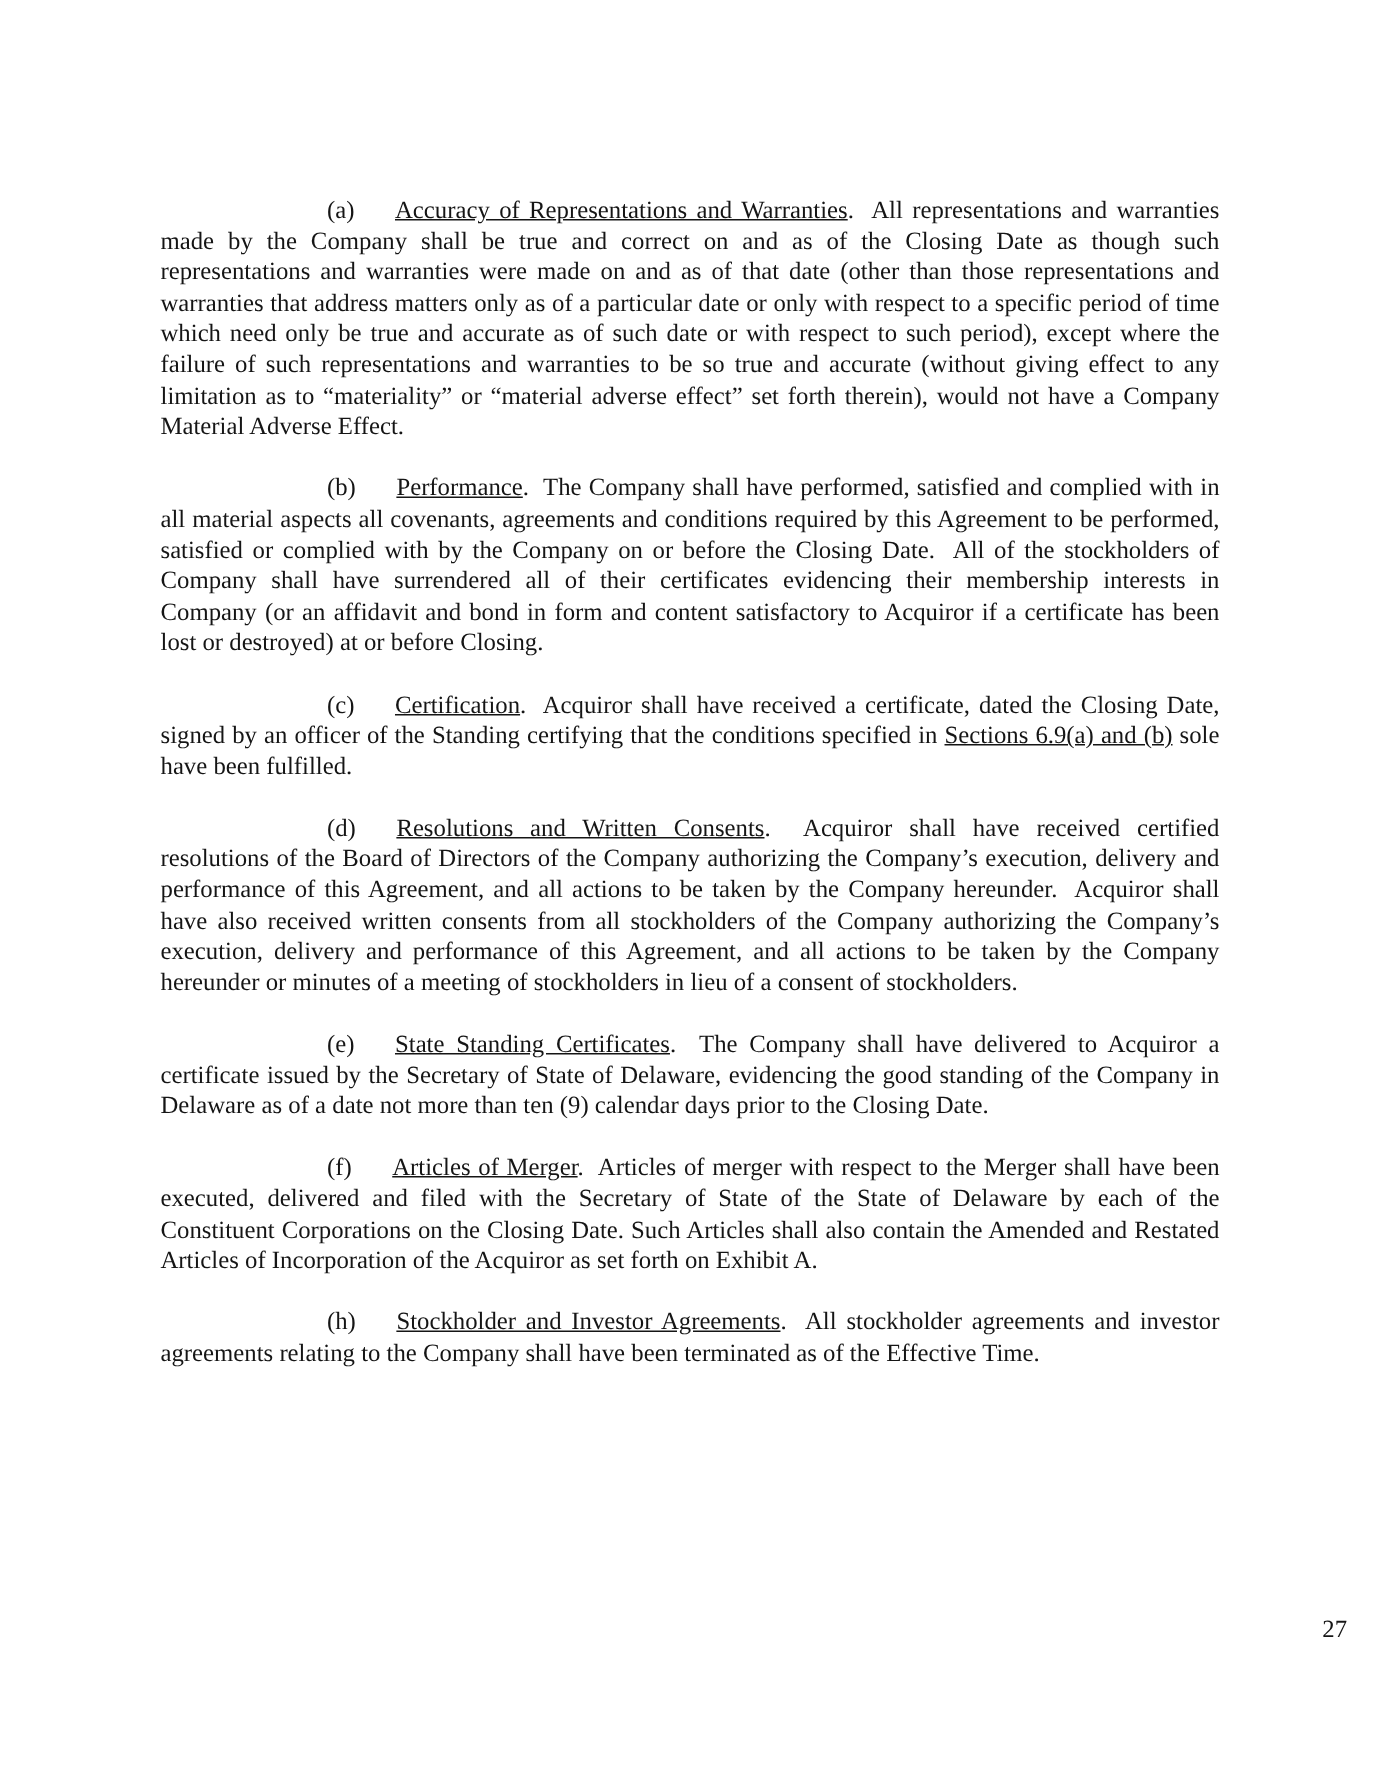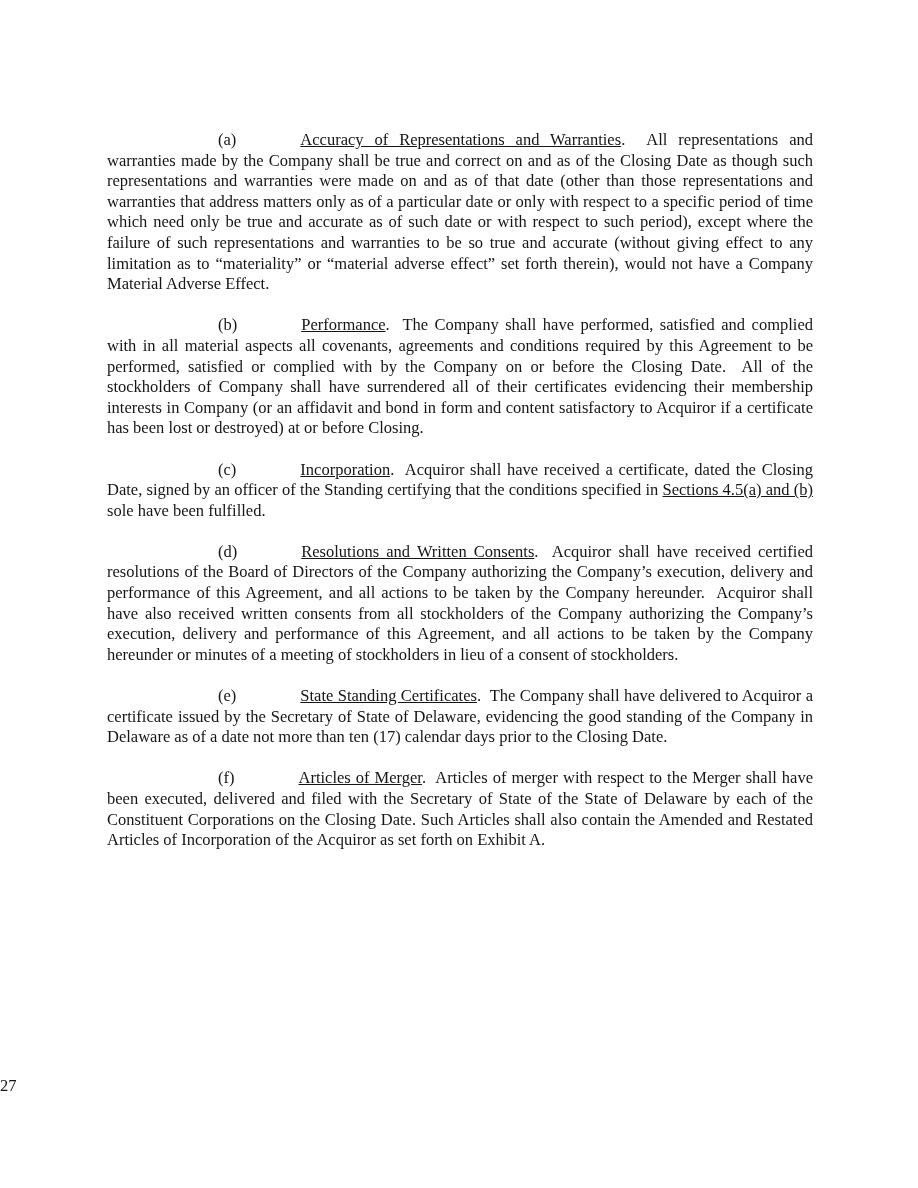--- a/index.html
+++ b/index.html
@@ -29,52 +29,52 @@
     text-align: justify;
     text-indent: 111px;
   }
   .para:last-child { margin-bottom: 0; }
   .tabgap {
     display: inline-block;
     width: 27px;
   }
   .heading {
     text-decoration: underline;
-    margin-left: 37px;
   }
   .uref {
     text-decoration: underline;
   }
   .pagenum {
     position: absolute;
     top: 1076px;
     left: 0;
     width: 898px;
-    text-align: left;
+    text-align: right;
     font-size: 16.5px;
     line-height: 20.6px;
     color: #151515;
   }
 </style>
 </head>
 <body>
 
 <div class="page">
   <div class="content">
 
     <p class="para"><span>(a)</span><span class="tabgap"></span><span class="heading">Accuracy of Representations and Warranties</span><span>.&nbsp; </span><span>All representations and warranties made by the Company shall be true and correct on and as of the Closing Date as though such representations and warranties were made on and as of that date (other than those representations and warranties that address matters only as of a particular date or only with respect to a specific period of time which need only be true and accurate as of such date or with respect to such period), except where the failure of such representations and warranties to be so true and accurate (without giving effect to any limitation as to “materiality” or “material adverse effect” set forth therein), would not have a Company Material Adverse Effect.</span></p>
 
     <p class="para"><span>(b)</span><span class="tabgap"></span><span class="heading">Performance</span><span>.&nbsp; </span><span>The Company shall have performed, satisfied and complied with in all material aspects all covenants, agreements and conditions required by this Agreement to be performed, satisfied or complied with by the Company on or before the Closing Date.&nbsp; All of the stockholders of Company shall have surrendered all of their certificates evidencing their membership interests in Company (or an affidavit and bond in form and content satisfactory to Acquiror if a certificate has been lost or destroyed) at or before Closing.</span></p>
 
-    <p class="para"><span>(c)</span><span class="tabgap"></span><span class="heading">Incorporation</span><span>.&nbsp; </span><span>Acquiror shall have received a certificate, dated the Closing Date, signed by an officer of the Standing certifying that the conditions specified in </span><span class="uref">Sections 4.5(a) and (b)</span><span> sole have been fulfilled.</span></p>
+    <p class="para"><span>(c)</span><span class="tabgap"></span><span class="heading">Certification</span><span>.&nbsp; </span><span>Acquiror shall have received a certificate, dated the Closing Date, signed by an officer of the Standing certifying that the conditions specified in </span><span class="uref">Sections 6.9(a) and (b)</span><span> sole have been fulfilled.</span></p>
 
     <p class="para"><span>(d)</span><span class="tabgap"></span><span class="heading">Resolutions and Written Consents</span><span>.&nbsp; </span><span>Acquiror shall have received certified resolutions of the Board of Directors of the Company authorizing the Company’s execution, delivery and performance of this Agreement, and all actions to be taken by the Company hereunder.&nbsp; Acquiror shall have also received written consents from all stockholders of the Company authorizing the Company’s execution, delivery and performance of this Agreement, and all actions to be taken by the Company hereunder or minutes of a meeting of stockholders in lieu of a consent of stockholders.</span></p>
 
-    <p class="para"><span>(e)</span><span class="tabgap"></span><span class="heading">State Standing Certificates</span><span>.&nbsp; </span><span>The Company shall have delivered to Acquiror a certificate issued by the Secretary of State of Delaware, evidencing the good standing of the Company in Delaware as of a date not more than ten (17) calendar days prior to the Closing Date.</span></p>
+    <p class="para"><span>(e)</span><span class="tabgap"></span><span class="heading">State Standing Certificates</span><span>.&nbsp; </span><span>The Company shall have delivered to Acquiror a certificate issued by the Secretary of State of Delaware, evidencing the good standing of the Company in Delaware as of a date not more than ten (9) calendar days prior to the Closing Date.</span></p>
 
     <p class="para"><span>(f)</span><span class="tabgap"></span><span class="heading">Articles of Merger</span><span>.&nbsp; </span><span>Articles of merger with respect to the Merger shall have been executed, delivered and filed with the Secretary of State of the State of Delaware by each of the Constituent Corporations on the Closing Date. Such Articles shall also contain the Amended and Restated Articles of Incorporation of the Acquiror as set forth on Exhibit A.</span></p>
 
 
+    <p class="para"><span>(h)</span><span class="tabgap"></span><span class="heading">Stockholder and Investor Agreements</span><span>.&nbsp; </span><span>All stockholder agreements and investor agreements relating to the Company shall have been terminated as of the Effective Time.</span></p>
 
   </div>
 
   <div class="pagenum">27</div>
 </div>
 
 </body></html>

